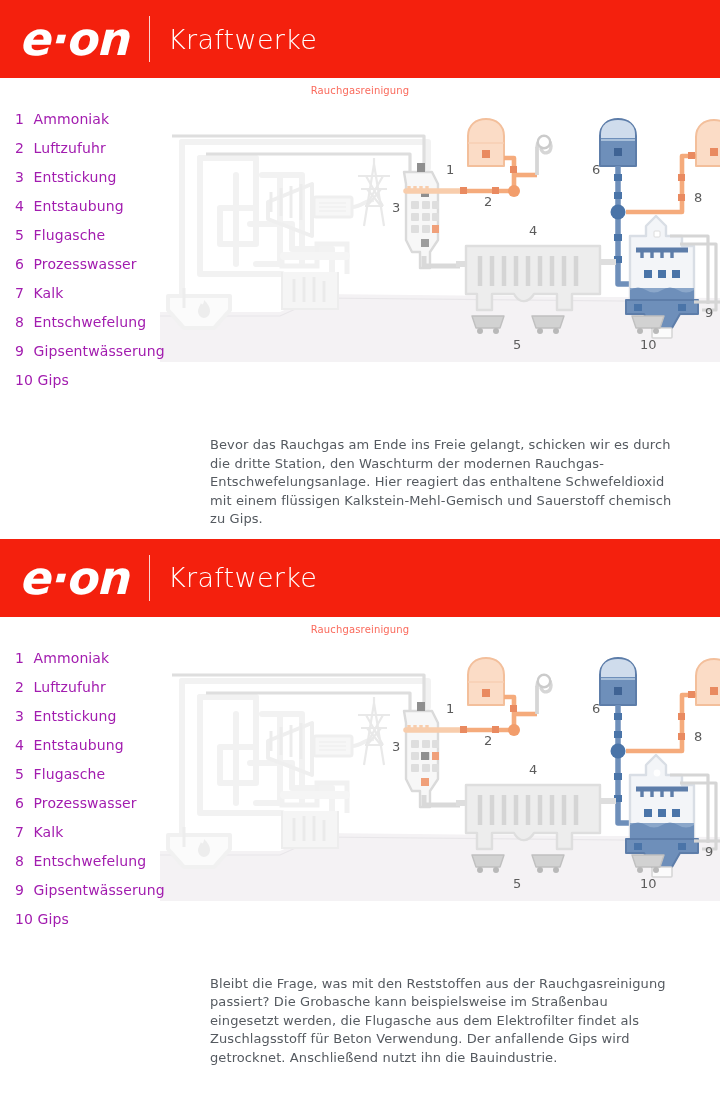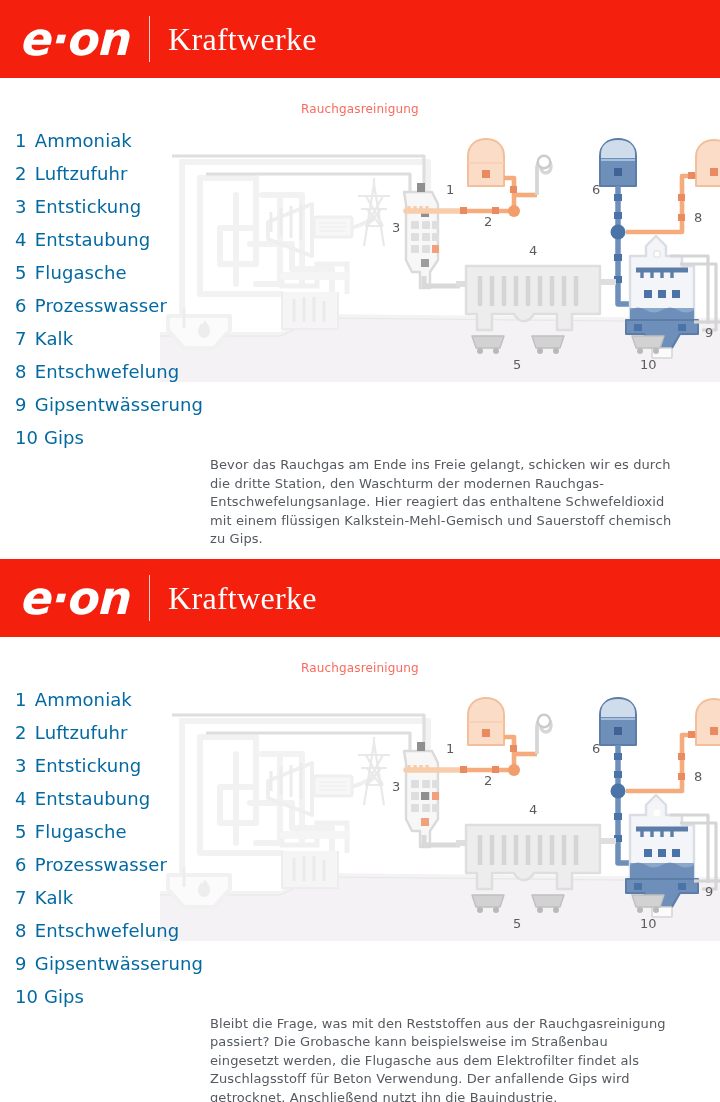--- a/index.html
+++ b/index.html
@@ -21,39 +21,38 @@
     font-size:46px;letter-spacing:-1px;line-height:1;
     font-family:"DejaVu Sans","Liberation Sans",sans-serif;
     transform:skewX(-3deg);
     padding-right:18px;
   }
   .logo-div{
     width:1px;height:46px;background:rgba(255,255,255,.8);
     margin-right:18px;
   }
   .brand{
-    color:#ffffff;font-size:32px;font-weight:300;line-height:1;
+    color:#ffffff;font-size:27px;font-weight:300;line-height:1;
     letter-spacing:.3px;
-    font-family:Liberation Serif, serif;
   }
 
   
   .subtitle{
-    text-align:center;color:#fa6a5c;font-size:12px;
-    padding-top:24px;letter-spacing:.15px;
+    text-align:center;color:#fa6a5c;font-size:10px;
+    padding-top:7px;letter-spacing:.15px;
   }
 
   
   .body-region{position:relative;width:720px;height:310px;margin-top:16px;}
 
   .legend{
     position:absolute;left:15px;top:0;width:160px;z-index:5;
   }
   .legend-item{
-    font-size:18px;color:#0369a1;line-height:1;
+    font-size:14px;color:#a21caf;line-height:1;
     margin-bottom:15px;white-space:nowrap;letter-spacing:.1px;
   }
   .legend-item .num{display:inline-block;min-width:14px;}
 
   .diagram{
     position:absolute;left:160px;top:0;width:560px;height:250px;
   }
   .diagram svg{display:block;}
 
   

